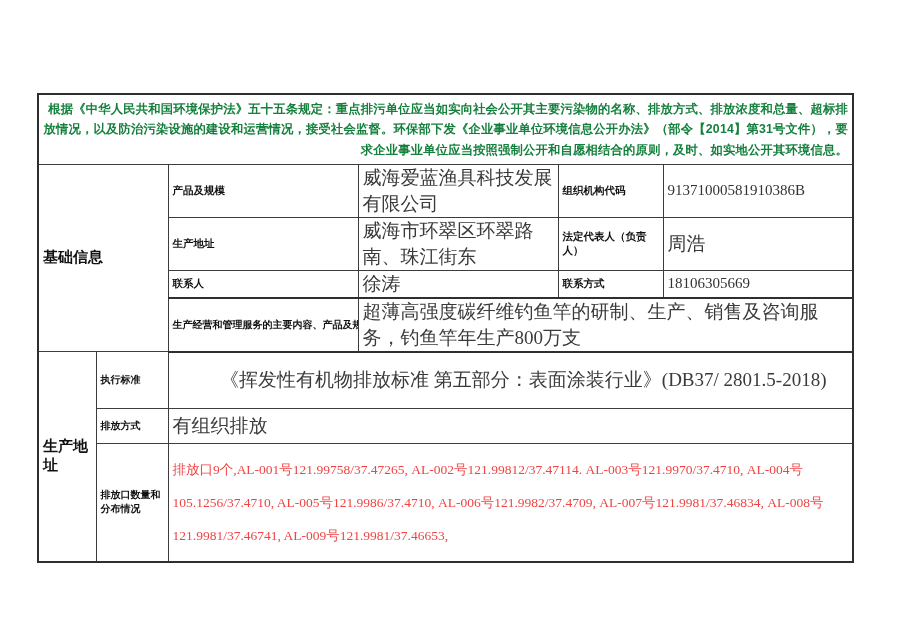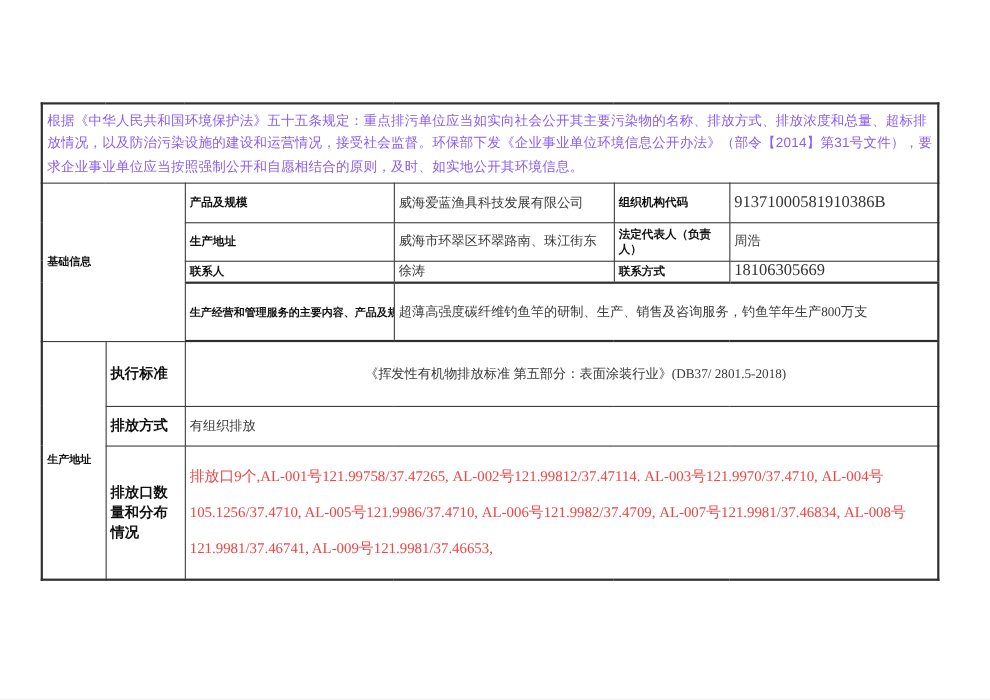--- a/index.html
+++ b/index.html
@@ -28,56 +28,57 @@
   tr.r-intro{height:70px;}
   tr.r-b1{height:35px;}
   tr.r-b2{height:34px;margin-top:28px;}
   tr.r-b3{height:19px;}
   tr.r-b4{height:52px;}
   tr.r-d1{height:57px;}
   tr.r-d2{height:35px;}
   tr.r-d3{height:118px;}
 
   td.intro-cell{
-    font-weight:normal;
+    font-weight:bold;
     font-size:12.3px;
     line-height:20.5px;
     letter-spacing:0.2px;
     padding:5px 6px 6px 6px;
     vertical-align:top;
-    color:#8b5cf6;
+    color:#15803d;
+    text-align:right;
   }
   td.section-cell{
     font-weight:bold;
-    font-size:10px;
+    font-size:15px;
     padding-left:4px;
     color:#111;
   }
   td.lbl{
     font-weight:bold;
     font-size:10.5px;
     color:#111;
     padding-left:5px;
   }
   td.lbl-long{
     font-weight:bold;
     font-size:10px;
     color:#111;
     padding-left:5px;
     white-space:nowrap;
   }
   td.sublbl{
     font-weight:bold;
-    font-size:13px;
+    font-size:10px;
     color:#111;
     padding-left:4px;
   }
   td.val{
     font-family:"Liberation Serif","DejaVu Serif",serif;
-    font-size:12px;
+    font-size:19px;
     color:#3a3a3a;
     padding-left:5px;
   }
   td.val-num{
     font-family:"Liberation Serif","DejaVu Serif",serif;
     font-size:15px;
     color:#333;
     padding-left:5px;
   }
   td.val-top{

